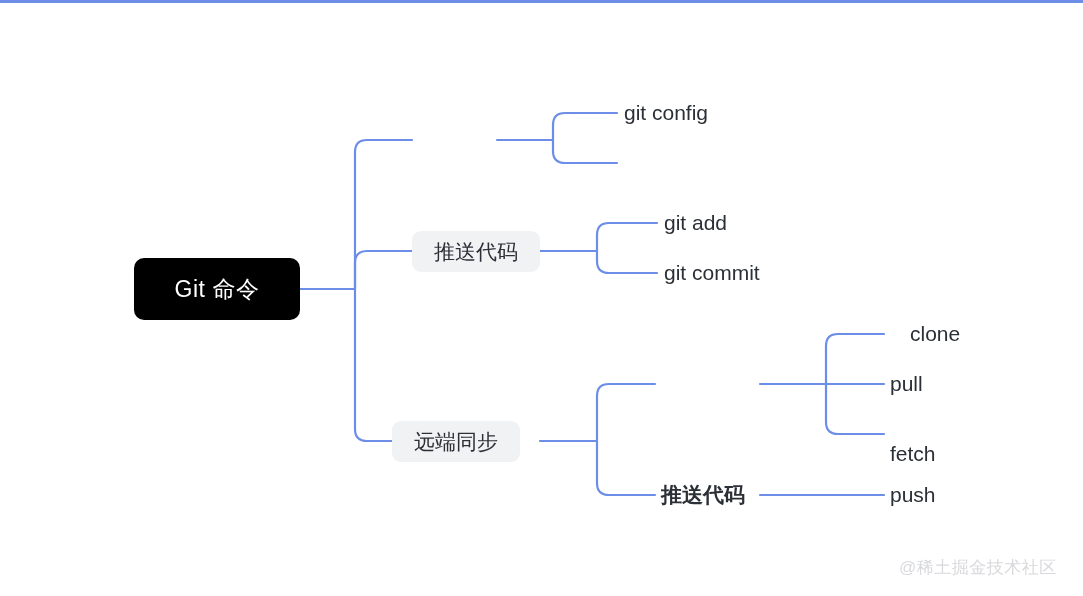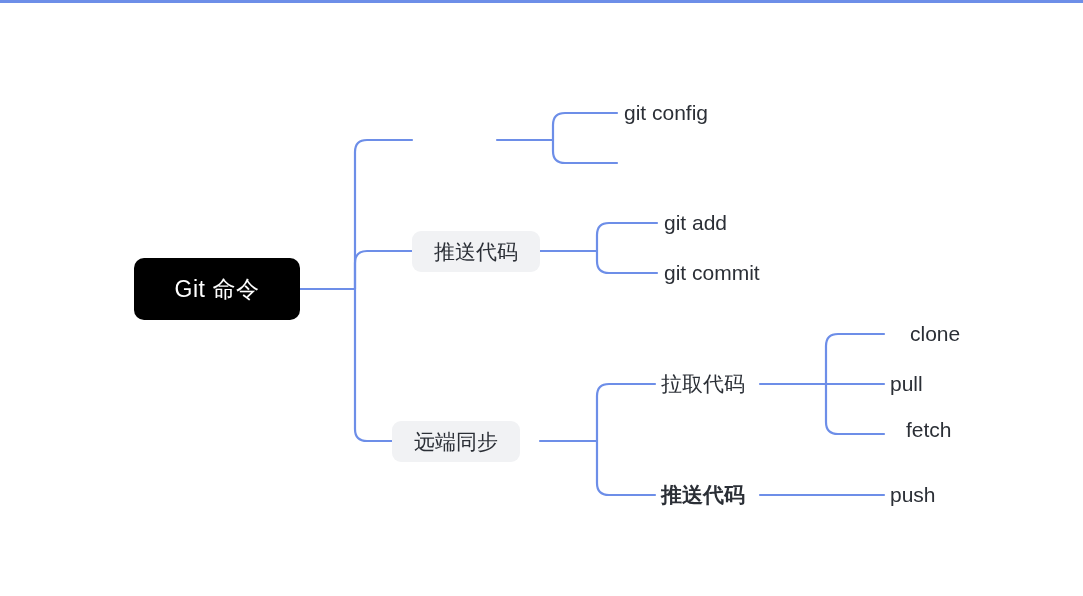--- a/index.html
+++ b/index.html
@@ -72,21 +72,21 @@
 
   #n-pull-code { left: 661px; top: 368px; width: 132px; height: 32px; }
   #n-push-code { left: 661px; top: 479px; width: 132px; height: 32px; font-weight: bold; }
 
   #l-gitconfig { left: 624px; top: 97px;  width: 150px; height: 32px; }
   #l-gitremote { left: 624px; top: 147px; width: 160px; height: 32px; }
   #l-gitadd    { left: 664px; top: 207px; width: 140px; height: 32px; }
   #l-gitcommit { left: 664px; top: 257px; width: 170px; height: 32px; }
   #l-clone     { left: 890px; top: 318px; width: 120px; height: 32px; margin-left: 20px; }
   #l-pull      { left: 890px; top: 368px; width: 120px; height: 32px; }
-  #l-fetch     { left: 890px; top: 414px; width: 120px; height: 32px; margin-left: 16px; }
+  #l-fetch     { left: 890px; top: 438px; width: 120px; height: 32px; }
   #l-push      { left: 890px; top: 479px; width: 120px; height: 32px; }
 
   #watermark {
     position: absolute;
     left: 899px;
     top: 556px;
     font-size: 17px;
     color: #d8d9dc;
     letter-spacing: 0.5px;
     white-space: nowrap;
@@ -148,23 +148,20 @@
 
 
   <div class="node leaf-node" id="l-gitadd">
     <span>git add</span>
   </div>
 
   <div class="node leaf-node" id="l-gitcommit">
     <span>git commit</span>
   </div>
 
-  <div class="node plain-node" id="n-pull-code">
-    <span>拉取代码</span>
-  </div>
 
   <div class="node plain-node" id="n-push-code">
     <span>推送代码</span>
   </div>
 
   <div class="node leaf-node" id="l-clone">
     <span>clone</span>
   </div>
 
   <div class="node leaf-node" id="l-pull">
@@ -172,14 +169,15 @@
   </div>
 
   <div class="node leaf-node" id="l-fetch">
     <span>fetch</span>
   </div>
 
   <div class="node leaf-node" id="l-push">
     <span>push</span>
   </div>
 
+  <div id="watermark">@稀土掘金技术社区</div>
 
 </div>
 
 </body></html>

